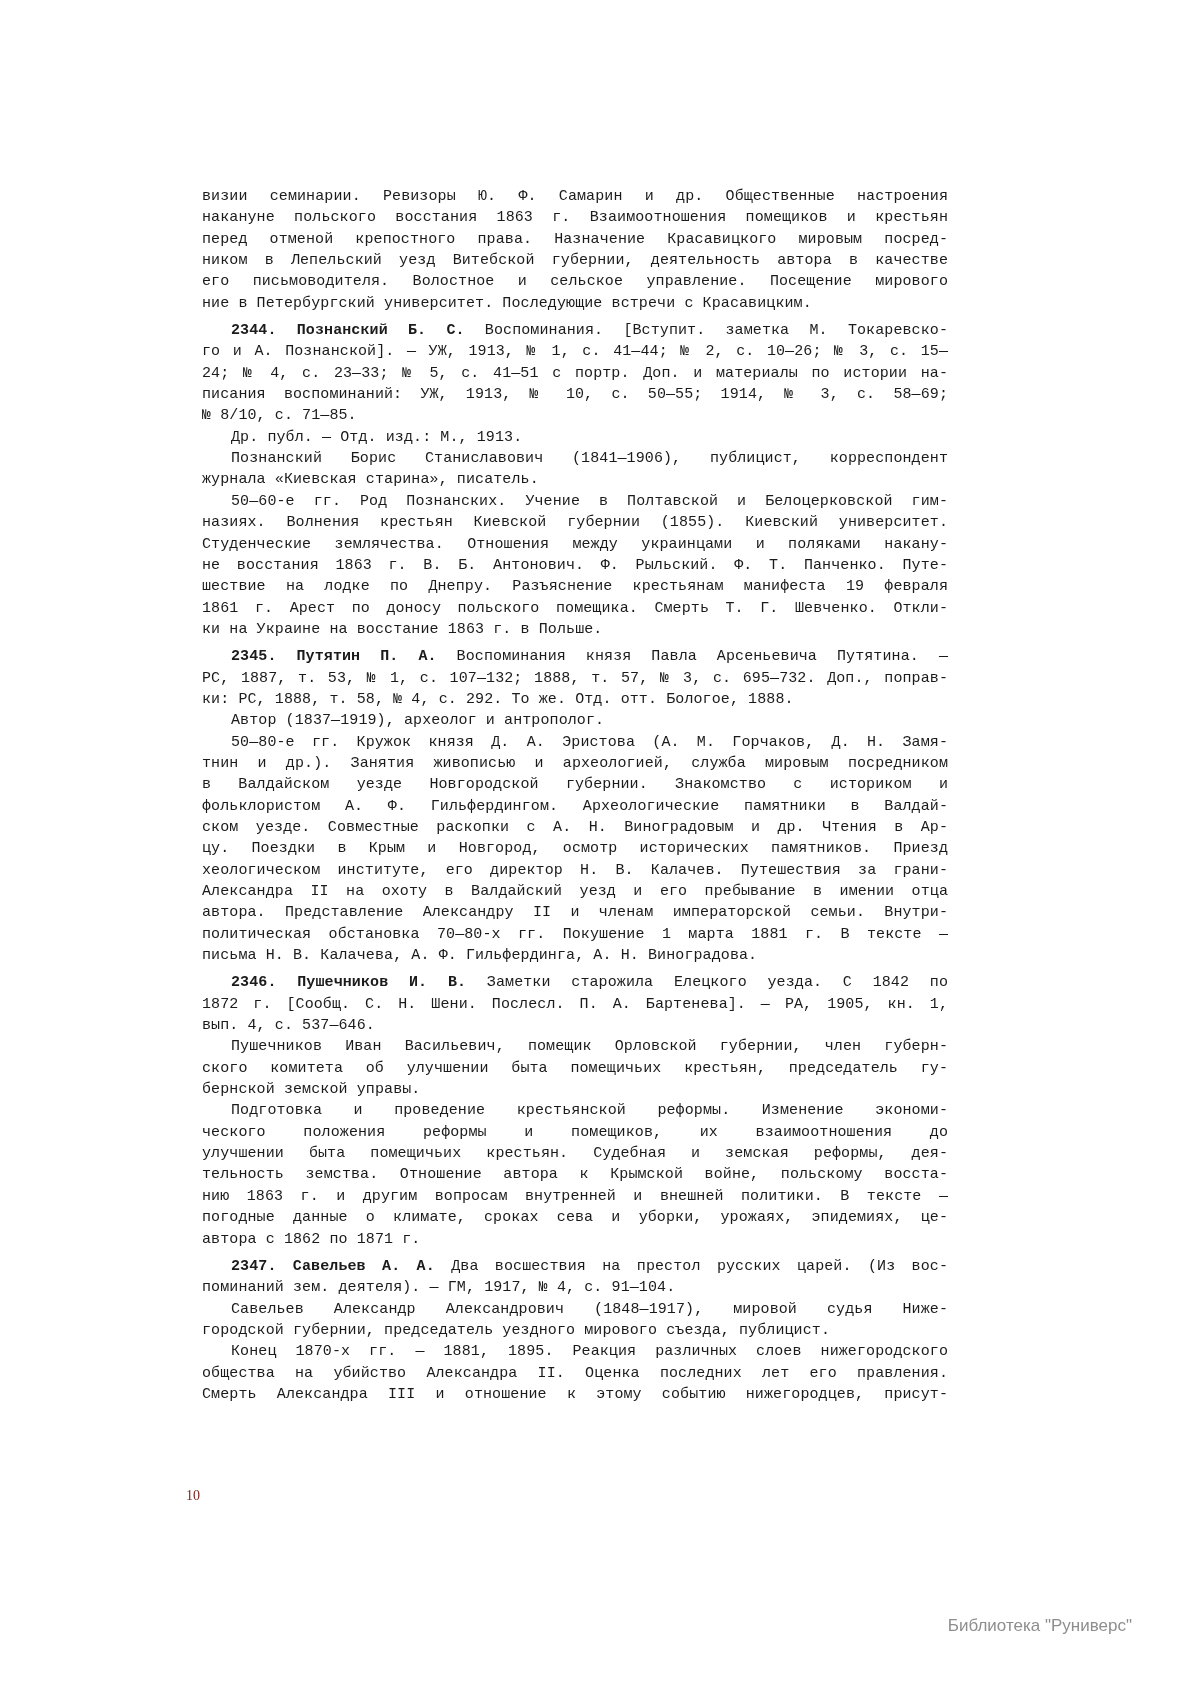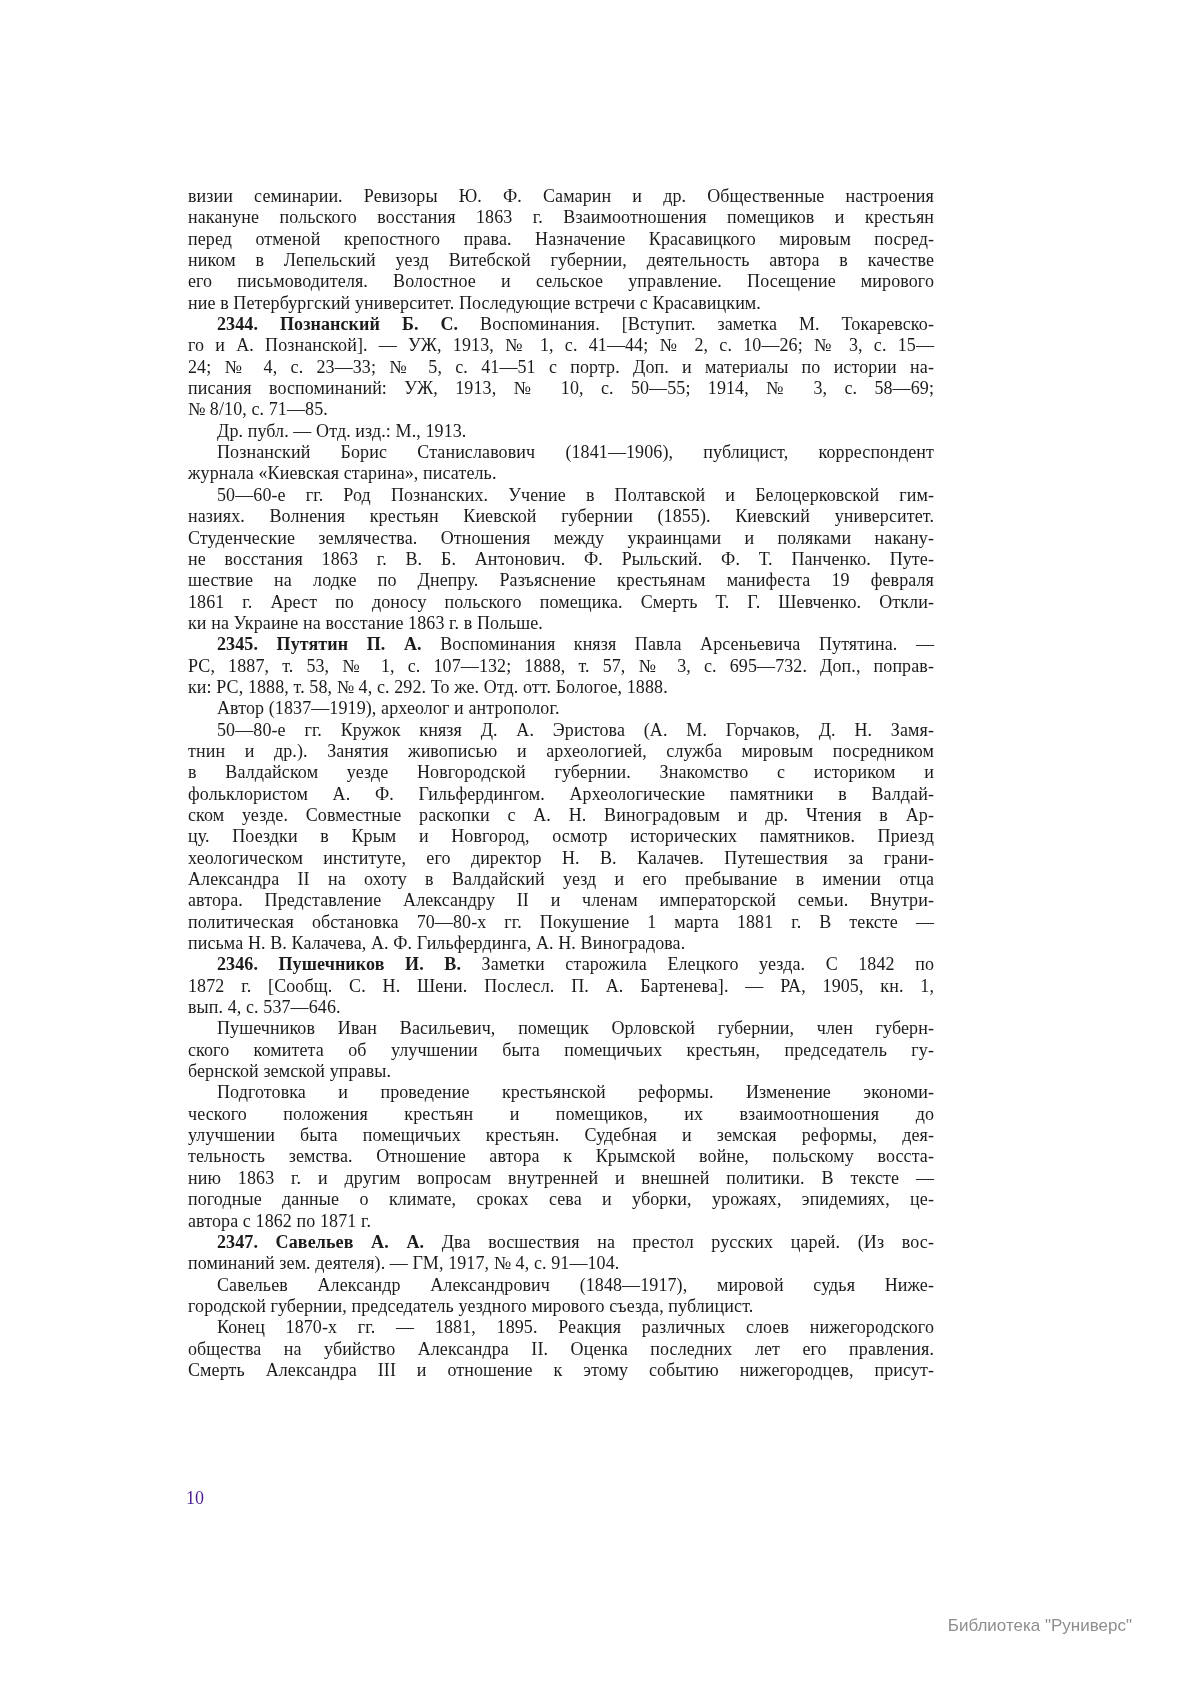--- a/index.html
+++ b/index.html
@@ -2,36 +2,37 @@
 <html><head>
 <meta charset="utf-8">
 <style>
   html,body{margin:0;padding:0;}
   body{
     width:1200px;height:1693px;background:#ffffff;position:relative;
     font-family:"Liberation Serif","DejaVu Serif",serif;
     overflow:hidden;
   }
   .text-block{
-    position:absolute;left:188px;top:186px;width:746px;
-    font-size:18px;line-height:21.35px;color:#1b1b1b;
+    position:absolute;left:202px;top:186px;width:746px;
+    font-size:15px;line-height:21.35px;color:#1b1b1b;
     letter-spacing:0.1px;
+    font-family:Liberation Mono, monospace;
   }
-  .block.gap{}
+  .block.gap{margin-top:6px;}
   .line{
     text-align:justify;
     text-align-last:justify;
     min-height:21.35px;
   }
   .line.end{text-align-last:left;}
   .line.indent{text-indent:29px;}
   .line b{font-weight:700;}
   .page-number{
     position:absolute;left:186px;top:1488px;
-    font-size:18px;color:#4c1d95;
+    font-size:14px;color:#7f1d1d;
     font-family:"Liberation Serif","DejaVu Serif",serif;
   }
   .watermark{
     position:absolute;right:68px;top:1616px;
     font-size:17px;color:#8e8e8e;
     font-family:"Liberation Sans","DejaVu Sans",sans-serif;
   }
 </style>
 </head>
 <body>
@@ -95,21 +96,21 @@
         <div class="line">1872 г. [Сообщ. С. Н. Шени. Послесл. П. А. Бартенева]. — РА, 1905, кн. 1,</div>
         <div class="line end">вып. 4, с. 537—646.</div>
       </div>
       <div class="block">
         <div class="line indent">Пушечников Иван Васильевич, помещик Орловской губернии, член губерн-</div>
         <div class="line">ского комитета об улучшении быта помещичьих крестьян, председатель гу-</div>
         <div class="line end">бернской земской управы.</div>
       </div>
       <div class="block">
         <div class="line indent">Подготовка и проведение крестьянской реформы. Изменение экономи-</div>
-        <div class="line">ческого положения крестьян и помещиков, их взаимоотношения до</div>
+        <div class="line">ческого положения реформы и помещиков, их взаимоотношения до</div>
         <div class="line">улучшении быта помещичьих крестьян. Судебная и земская реформы, дея-</div>
         <div class="line">тельность земства. Отношение автора к Крымской войне, польскому восста-</div>
         <div class="line">нию 1863 г. и другим вопросам внутренней и внешней политики. В тексте —</div>
         <div class="line">погодные данные о климате, сроках сева и уборки, урожаях, эпидемиях, це-</div>
         <div class="line end">автора с 1862 по 1871 г.</div>
       </div>
       <div class="block gap">
         <div class="line indent"><b>2347. Савельев А. А.</b> Два восшествия на престол русских царей. (Из вос-</div>
         <div class="line end">поминаний зем. деятеля). — ГМ, 1917, № 4, с. 91—104.</div>
       </div>

